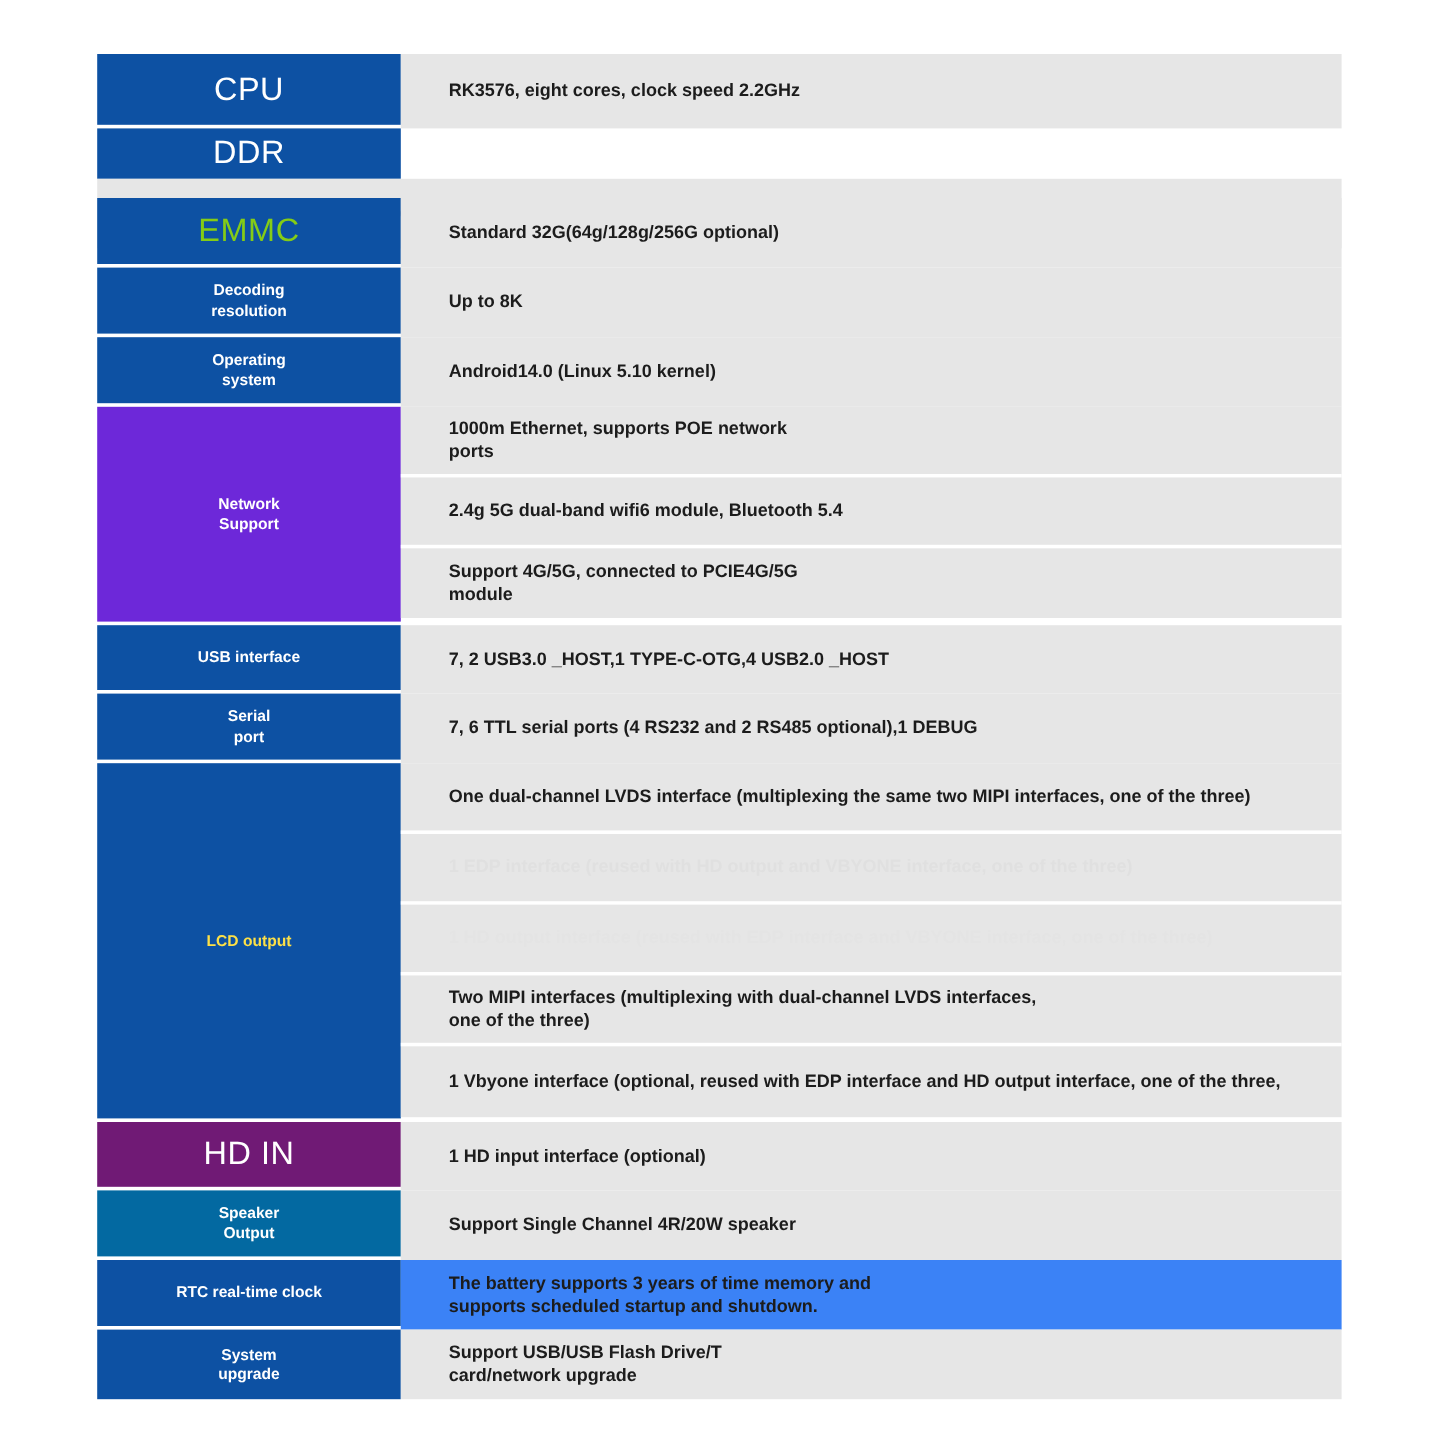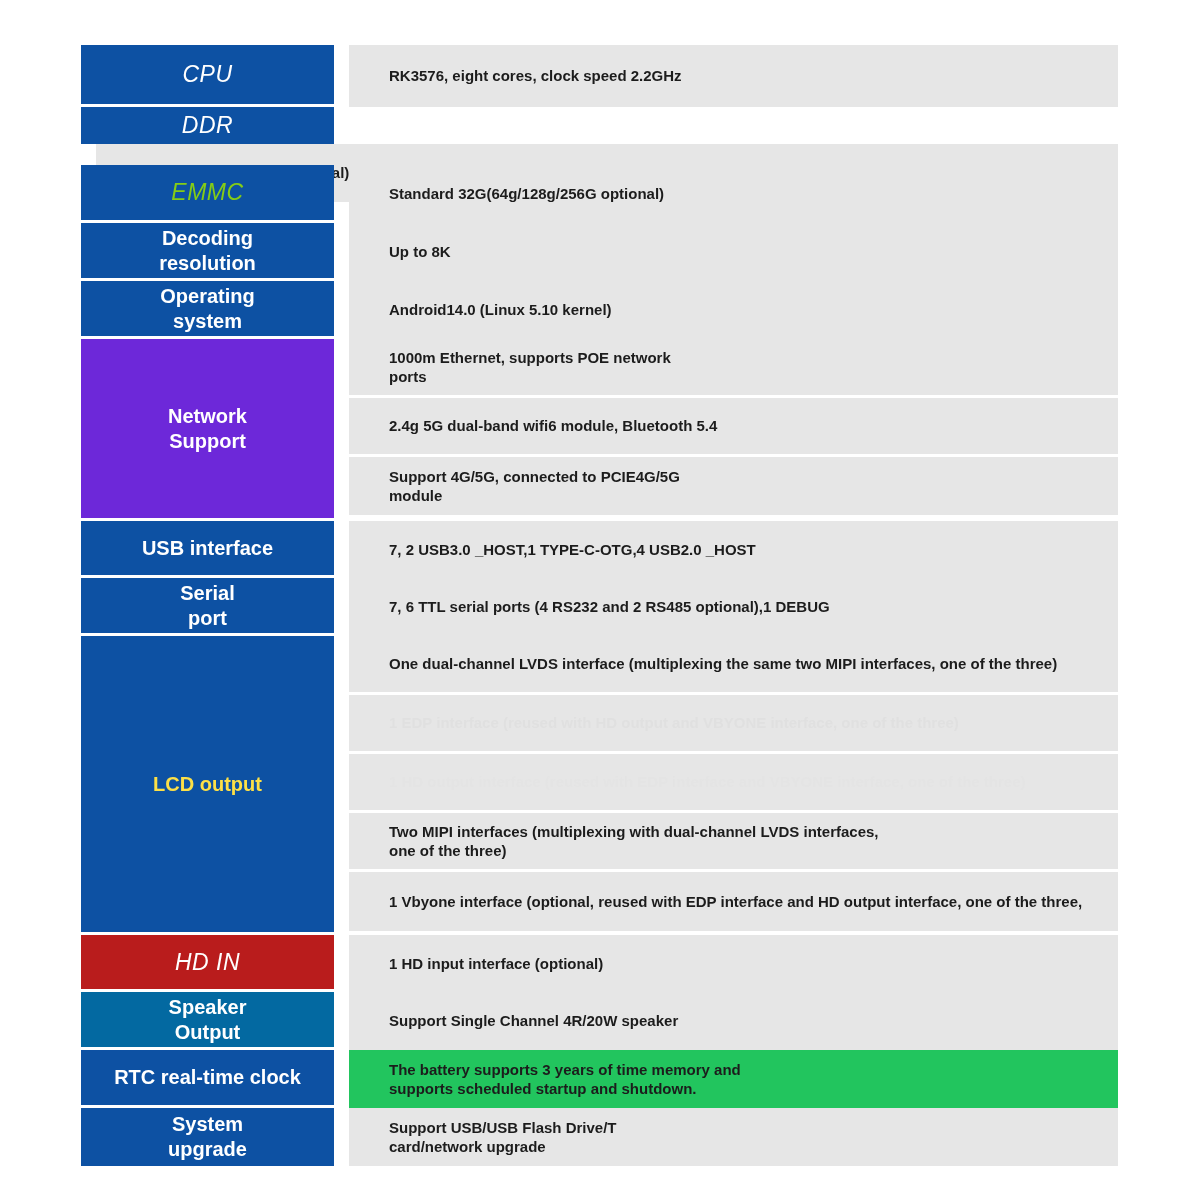--- a/index.html
+++ b/index.html
@@ -48,28 +48,27 @@
     padding: 4px 8px;
     line-height: 1.25;
   }
   .label-cell .label-text {
     display: block;
     white-space: pre-line;
   }
 
   
   .label-cell.big .label-text {
-    font-size: 23px;
+    font-size: 27px;
     font-weight: 400;
     letter-spacing: 0.5px;
-    font-style: italic;
   }
   
   .label-cell.small .label-text {
-    font-size: 20px;
+    font-size: 13px;
     font-weight: 700;
   }
 
   .value-stack {
     flex: 1;
     display: flex;
     flex-direction: column;
     min-width: 0;
   }
 
@@ -78,21 +77,20 @@
     color: #1c1c1c;
     font-size: 15px;
     font-weight: 700;
     display: flex;
     align-items: center;
     box-sizing: border-box;
     padding: 4px 0 4px 40px;
     border-bottom: 3px solid #ffffff;
     overflow: hidden;
     line-height: 1.3;
-    margin-left: 15px;
   }
   .value-stack .value-cell:last-child { border-bottom: none; }
   .value-cell .value-text {
     display: block;
     white-space: pre-line;
   }
   .value-cell.nowrap .value-text {
     white-space: nowrap;
   }
 
@@ -213,21 +211,21 @@
         <div class="value-cell" style="background: rgb(230, 230, 230); height: 59px; min-height: 59px;">
           <span class="value-text">Two MIPI interfaces (multiplexing with dual-channel LVDS interfaces,
 one of the three)</span>
         </div>
         <div class="value-cell nowrap" style="background: rgb(230, 230, 230); height: 59px; min-height: 59px;">
           <span class="value-text">1 Vbyone interface (optional, reused with EDP interface and HD output interface, one of the three,</span>
         </div>
       </div>
     </div>
     <div class="spec-group" style="height: 57px; min-height: 57px;">
-      <div class="label-cell big" style="background: #b91c1c; color: rgb(255, 255, 255);">
+      <div class="label-cell big" style="background: #701a75; color: rgb(255, 255, 255);">
         <span class="label-text">HD     IN</span>
       </div>
       <div class="value-stack">
         <div class="value-cell nowrap" style="background: rgb(230, 230, 230); height: 57px; min-height: 57px;">
           <span class="value-text">1 HD input interface (optional)</span>
         </div>
       </div>
     </div>
     <div class="spec-group" style="height: 58px; min-height: 58px;">
       <div class="label-cell small" style="background: #0369a1; color: rgb(255, 255, 255);">
@@ -238,21 +236,21 @@
         <div class="value-cell nowrap" style="background: rgb(230, 230, 230); height: 58px; min-height: 58px;">
           <span class="value-text">Support Single Channel 4R/20W speaker</span>
         </div>
       </div>
     </div>
     <div class="spec-group" style="height: 58px; min-height: 58px;">
       <div class="label-cell small" style="background: rgb(13, 81, 163); color: rgb(255, 255, 255);">
         <span class="label-text">RTC real-time clock</span>
       </div>
       <div class="value-stack">
-        <div class="value-cell" style="background: #22c55e; height: 58px; min-height: 58px;">
+        <div class="value-cell" style="background: #3b82f6; height: 58px; min-height: 58px;">
           <span class="value-text">The battery supports 3 years of time memory and
 supports scheduled startup and shutdown.</span>
         </div>
       </div>
     </div>
     <div class="spec-group" style="height: 58px; min-height: 58px;">
       <div class="label-cell small" style="background: rgb(13, 81, 163); color: rgb(255, 255, 255);">
         <span class="label-text">System
 upgrade</span>
       </div>

